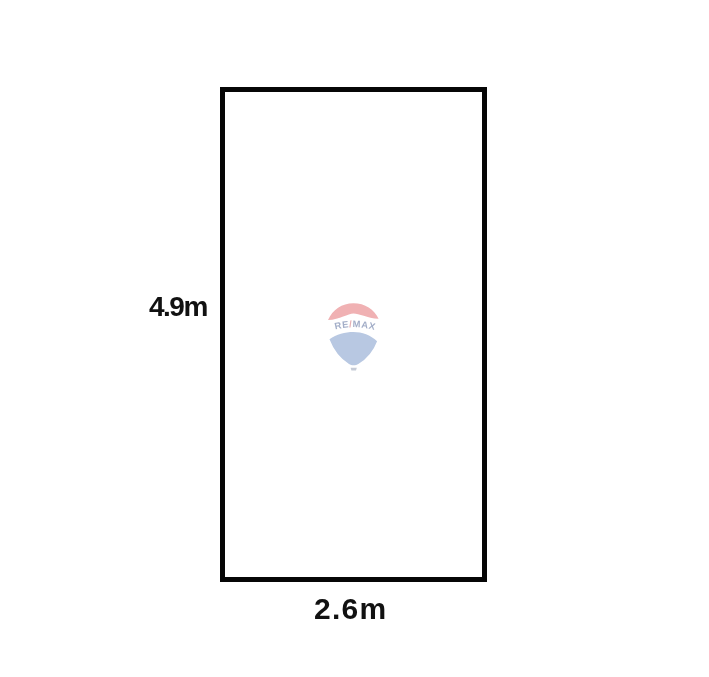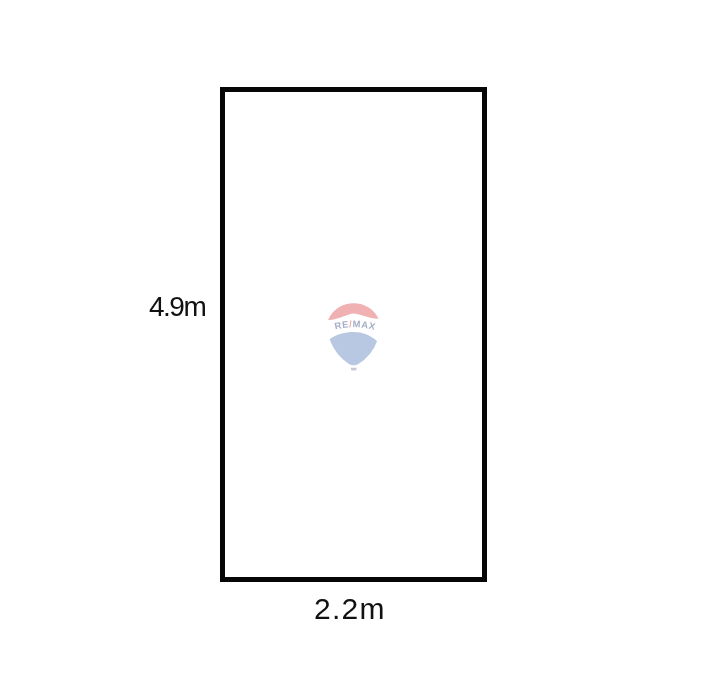--- a/index.html
+++ b/index.html
@@ -1,26 +1,26 @@
 <!DOCTYPE html>
 <html><head>
 <meta charset="utf-8">
 <style>
   html,body{margin:0;padding:0;background:#ffffff;}
   body{width:709px;height:677px;position:relative;overflow:hidden;font-family:"Liberation Sans",sans-serif;}
-  .dim{position:absolute;font-weight:400;color:#111111;line-height:1;white-space:nowrap;filter:blur(0.5px);}
+  .dim{position:absolute;font-weight:700;color:#111111;line-height:1;white-space:nowrap;filter:blur(0.5px);}
 </style>
 </head>
 <body>
 
 <div style="position:absolute;left:220px;top:87px;width:267px;height:495px;border-style:solid;border-color:#060606;border-width:5px 5.5px;box-sizing:border-box;"></div>
 
 <div class="dim" style="left:149px;top:293px;font-size:28px;letter-spacing:-1.5px;">4.9m</div>
 
-<div class="dim" style="left:314px;top:594px;font-size:30px;letter-spacing:1.3px;">2.2m</div>
+<div class="dim" style="left:314px;top:594px;font-size:30px;letter-spacing:1.3px;">2.6m</div>
 
 <svg style="position:absolute;left:326px;top:300px;filter:blur(0.7px);" width="56" height="72" viewBox="0 0 56 72" xmlns="http://www.w3.org/2000/svg">
 
   <path d="M 2.0 20.1 C 6.5 9.5, 16 3.2, 27.4 3.2 C 38.8 3.2, 48.5 9.3, 52.6 18.8 C 41 17.9, 33 13.4, 27.5 13.4 C 22 13.4, 14 19.2, 2.0 20.1 Z" fill="#f0b1b3"></path>
 
   <path d="M 3.5 39.2 C 10.5 34.3, 19 31.9, 27.5 31.9 C 36 31.9, 44.6 34.9, 51.1 41.2 Q 45.5 56.0 32.3 64.0 C 29.8 65.8, 25.4 65.8, 23.0 64.0 Q 9.8 55.6 3.5 39.2 Z" fill="#b8c8e2"></path>
 
   <path d="M 24.6 67.8 L 30.8 67.8 L 30 70.6 L 25.4 70.6 Z" fill="#c6cbd6"></path>
 
   <defs>

